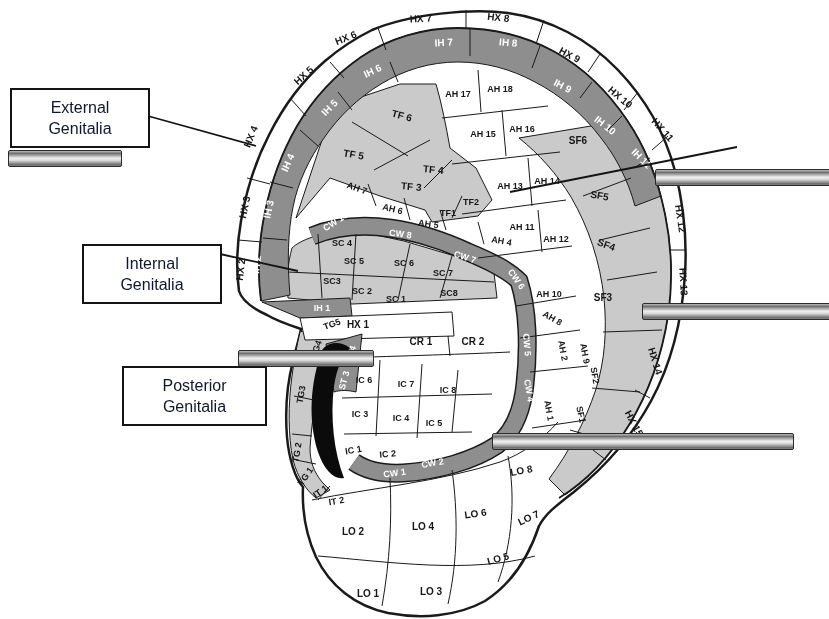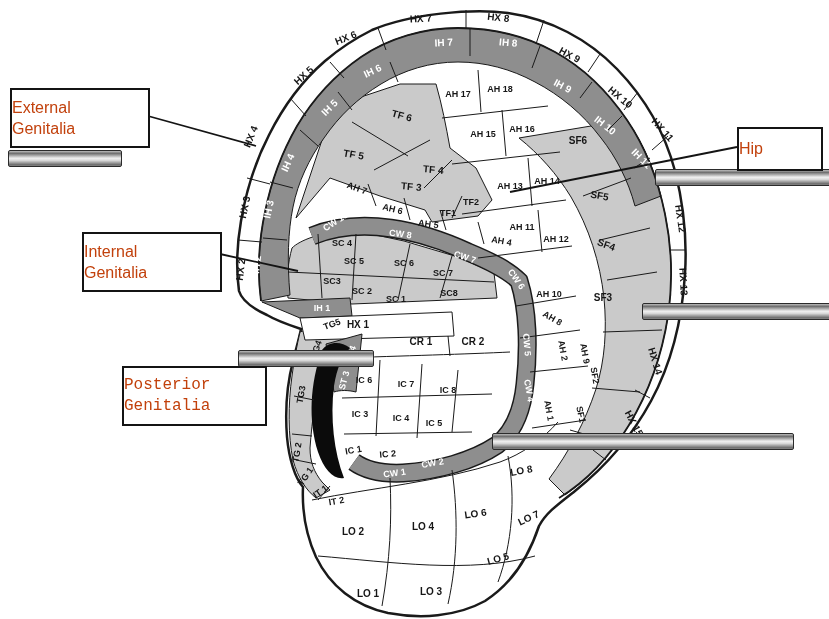--- a/index.html
+++ b/index.html
@@ -2,22 +2,22 @@
 <html><head>
 <meta charset="utf-8">
 <style>
   html,body{margin:0;padding:0;background:#fff;}
   .stage{position:relative;width:829px;height:619px;background:#fff;overflow:hidden;
          font-family:"Liberation Sans",sans-serif;}
   .stage svg{position:absolute;left:0;top:0;z-index:1;}
   .bar{position:absolute;height:15px;z-index:2;border:1px solid #2b2b2b;border-radius:2px;
        background:linear-gradient(180deg,#bdbdbd 0%,#6f6f6f 16%,#f0f0f0 48%,#dcdcdc 62%,#646464 94%,#9a9a9a 100%);}
   .callout{position:absolute;z-index:3;background:#fff;border:2.5px solid #141414;
-           display:flex;flex-direction:column;align-items:flex-start;justify-content:center;
-           text-align:center;font-size:16px;line-height:1.32;color:#c2410c;}
+           display:flex;flex-direction:column;align-items:center;justify-content:center;
+           text-align:center;font-size:16px;line-height:1.32;color:#0f172a;}
   text.zl{font-family:"Liberation Sans",sans-serif;font-size:10px;font-weight:700;
           fill:#161616;text-anchor:middle;}
   text.zl.sm{font-size:9px;}
   text.zl.w{fill:#ffffff;}
 </style>
 </head>
 <body>
 
 <div class="stage">
 
@@ -278,25 +278,22 @@
 <div class="bar" style="left:8px;top:150px;width:112px;"></div>
 <div class="bar" style="left:238px;top:350px;width:134px;"></div>
 <div class="bar" style="left:655px;top:169px;width:174px;"></div>
 <div class="bar" style="left:642px;top:303px;width:187px;"></div>
 <div class="bar" style="left:492px;top:433px;width:300px;"></div>
 
 <div class="callout" style="left:10px;top:88px;width:136px;height:56px;">
   <span>External</span>
   <span>Genitalia</span>
 </div>
-<div class="callout" style="left:82px;top:232px;width:136px;height:56px;">
+<div class="callout" style="left:82px;top:244px;width:136px;height:56px;">
   <span>Internal</span>
   <span>Genitalia</span>
 </div>
-<div class="callout" style="left:122px;top:366px;width:141px;height:56px;font-family:Liberation Mono, monospace;">
+<div class="callout" style="left:122px;top:366px;width:141px;height:56px;">
   <span>Posterior</span>
   <span>Genitalia</span>
 </div>
-<div class="callout" style="left:737px;top:127px;width:82px;height:40px;">
-  <span>Hip</span>
-</div>
 
 </div>
 
 </body></html>

